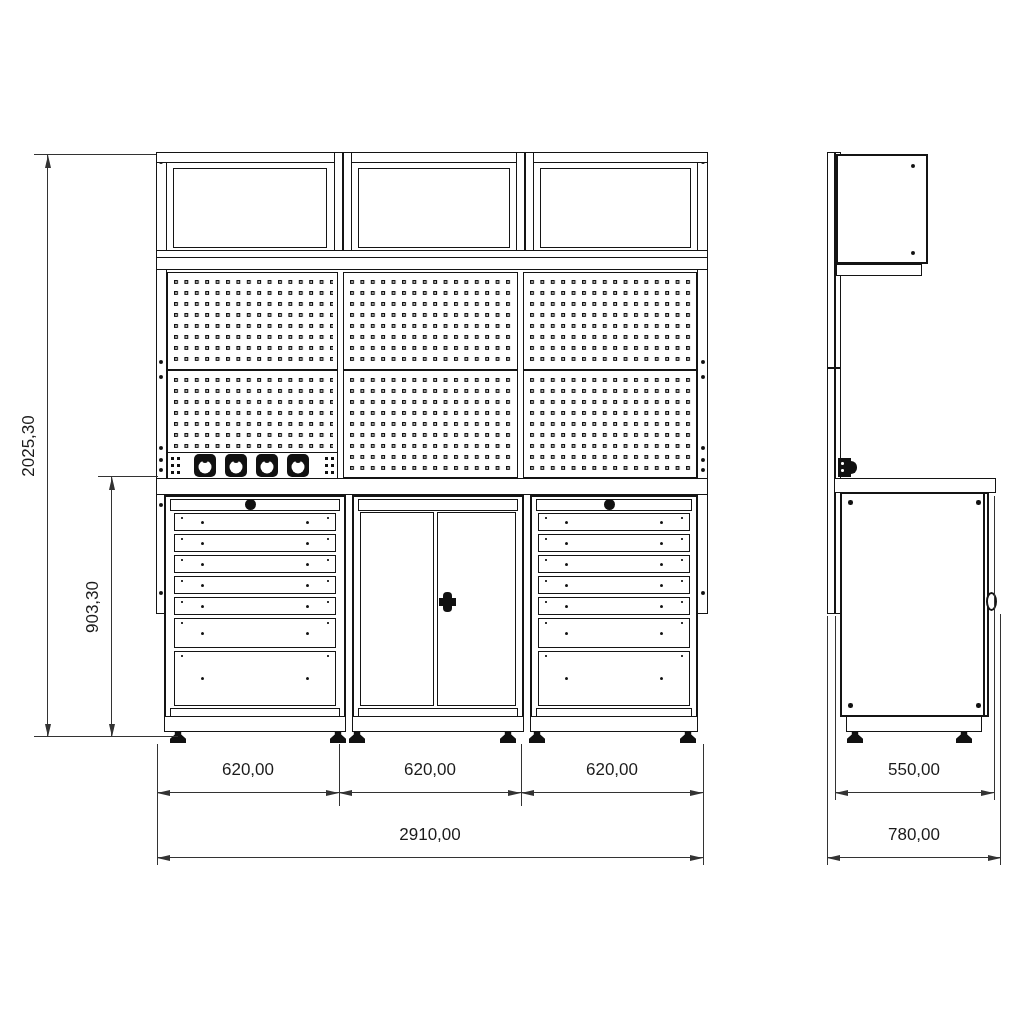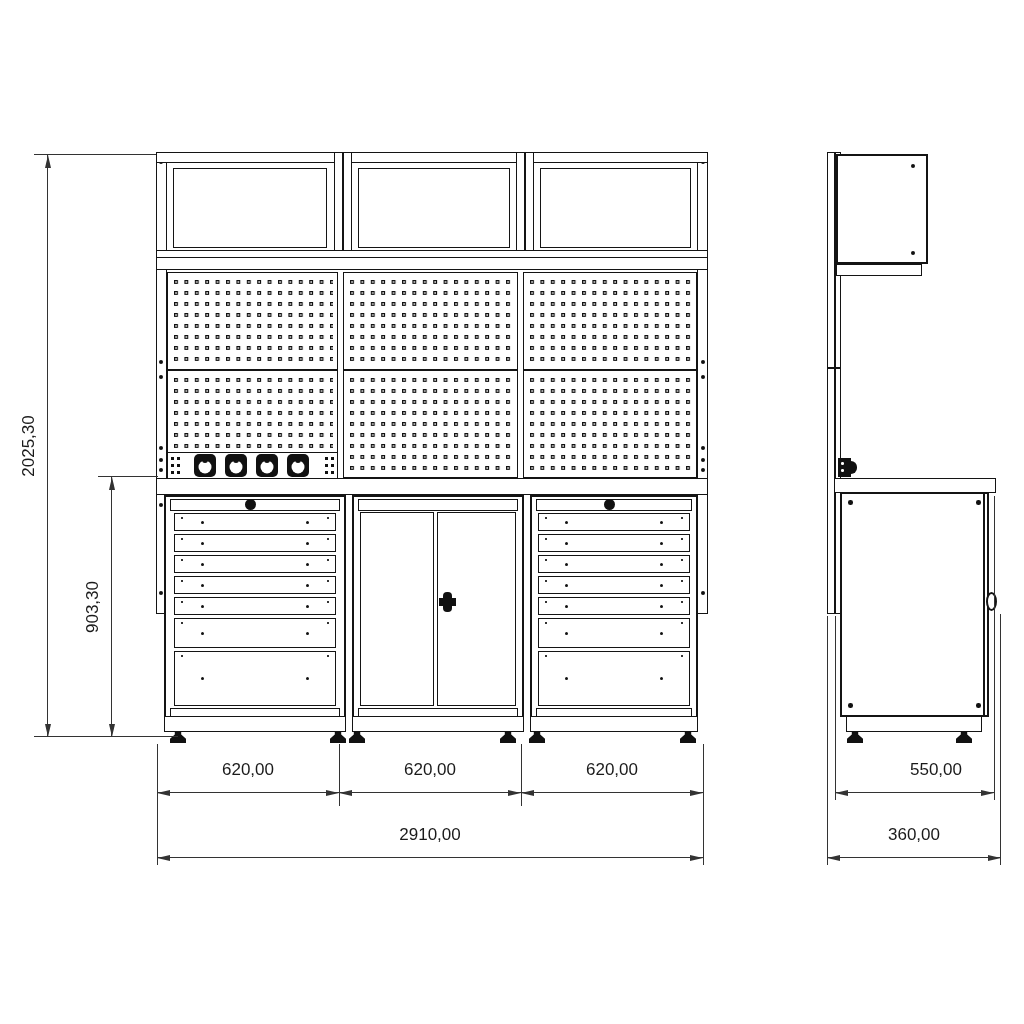--- a/index.html
+++ b/index.html
@@ -271,23 +271,23 @@
       <div class="dln" style="left:157px;top:857px;width:546px;height:1px"></div>
       <div class="ar l" style="left:157px;top:854.5px"></div>
       <div class="ar r" style="left:690px;top:854.5px"></div>
       <div class="dim-label" style="left:430px;top:835px">2910,00</div>
     </div>
 
     <div>
       <div class="dln" style="left:835px;top:792px;width:159px;height:1px"></div>
       <div class="ar l" style="left:835px;top:789.5px"></div>
       <div class="ar r" style="left:981px;top:789.5px"></div>
-      <div class="dim-label" style="left:936px;top:770px">550,00</div>
+      <div class="dim-label" style="left:914px;top:770px">550,00</div>
     </div>
 
     <div>
       <div class="dln" style="left:827px;top:857px;width:174px;height:1px"></div>
       <div class="ar l" style="left:827px;top:854.5px"></div>
       <div class="ar r" style="left:988px;top:854.5px"></div>
-      <div class="dim-label" style="left:914px;top:835px">360,00</div>
+      <div class="dim-label" style="left:914px;top:835px">780,00</div>
     </div>
   </div>
 </div>
 
 </body></html>

